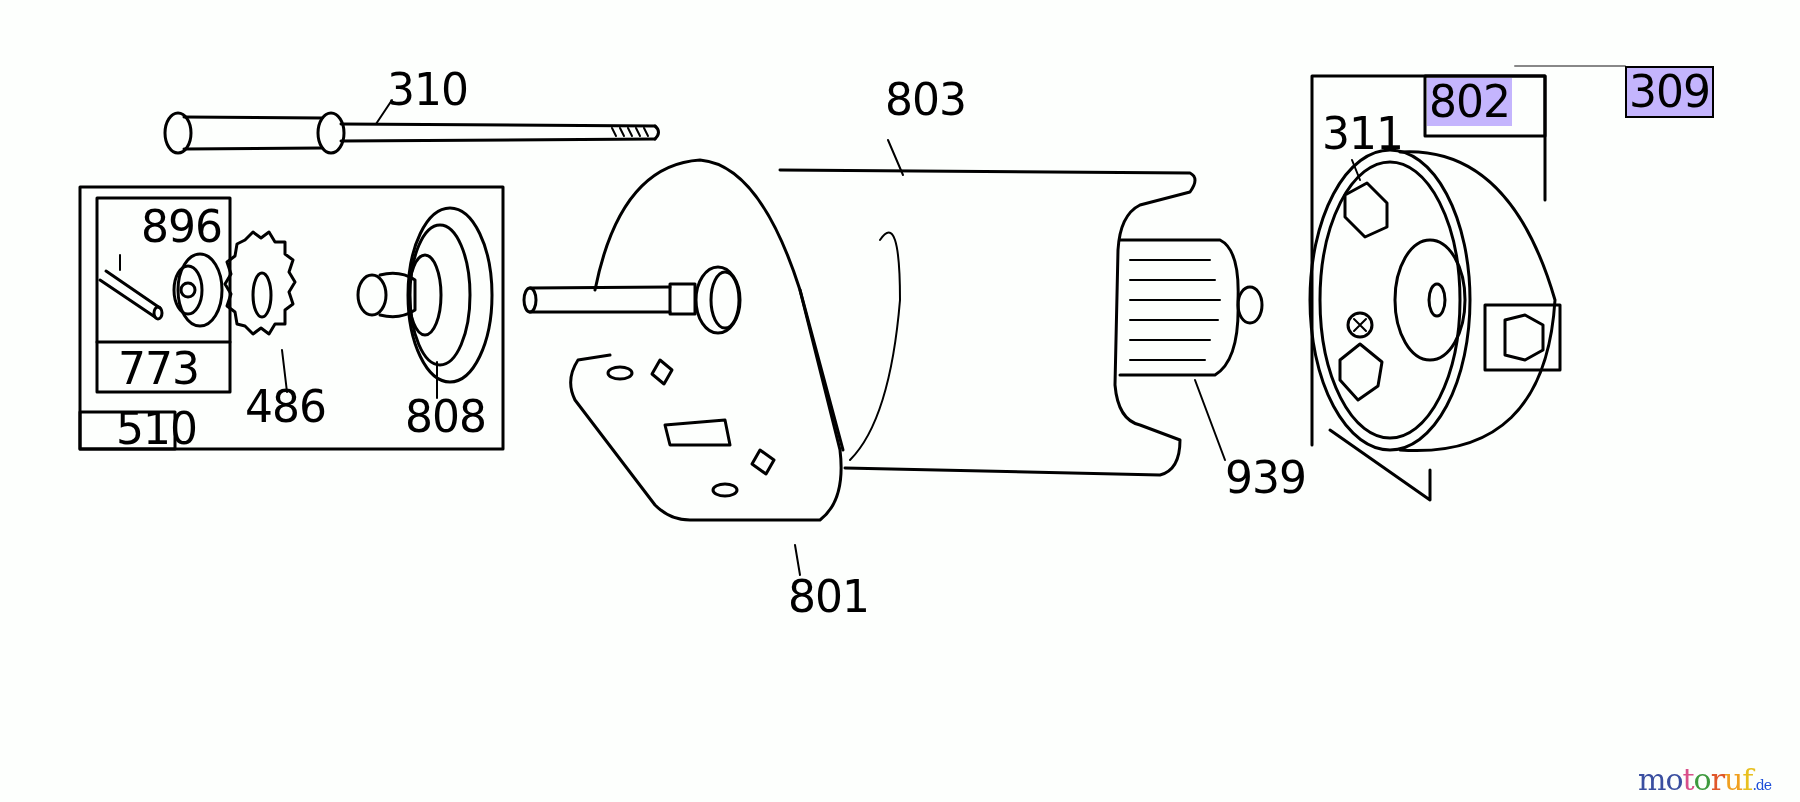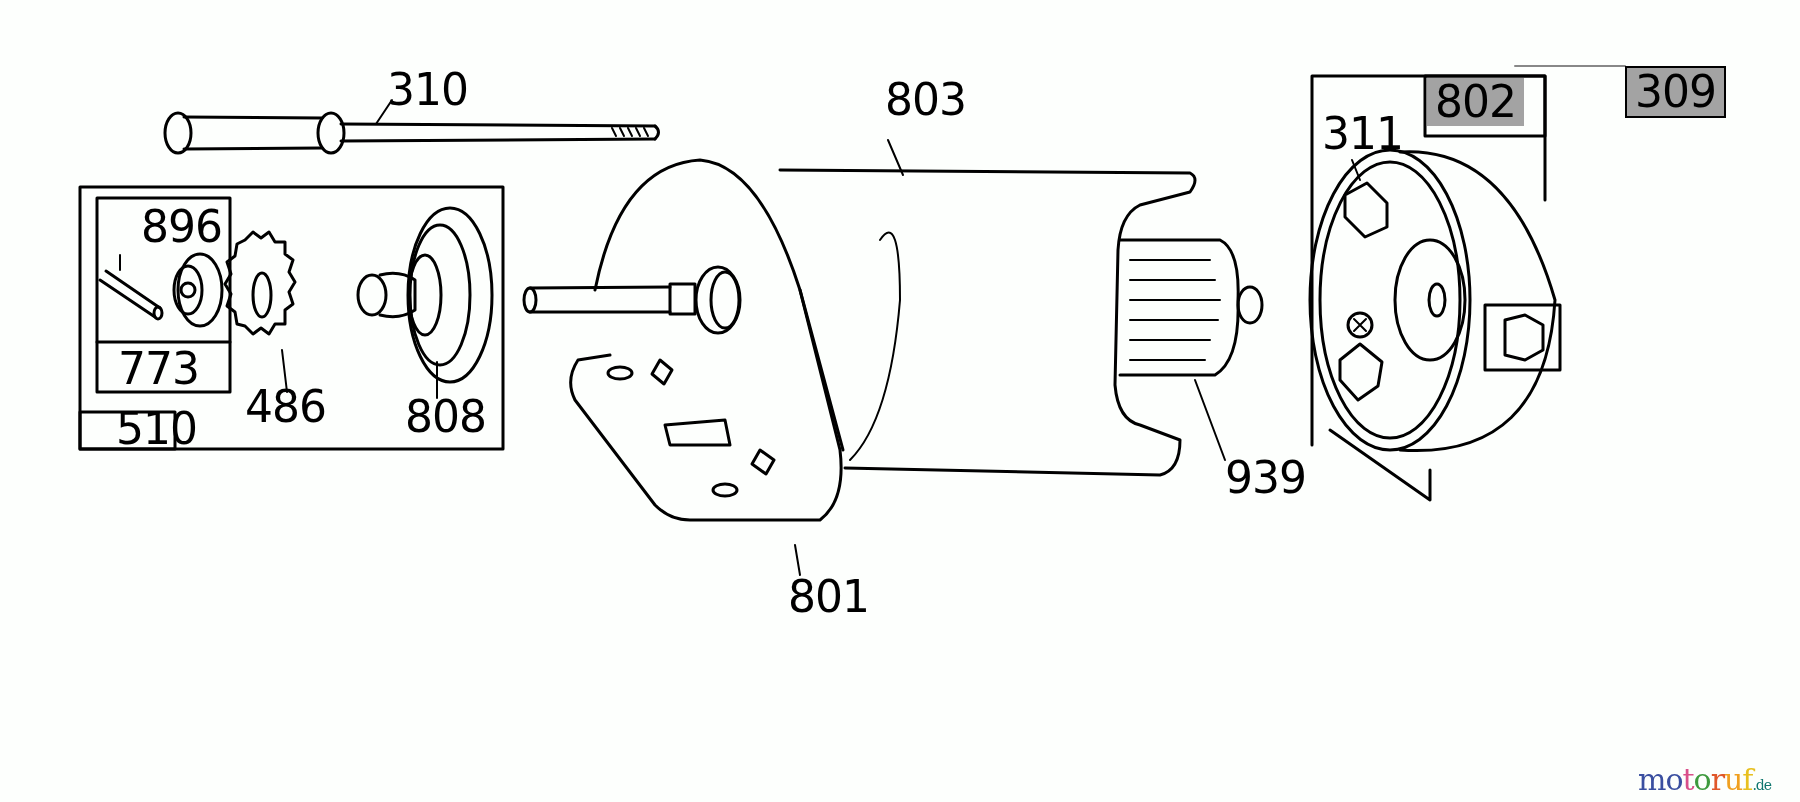--- a/index.html
+++ b/index.html
@@ -1,24 +1,24 @@
 <!DOCTYPE html>
 <html><head>
   <meta charset="utf-8">
   <style>
     html, body { margin: 0; padding: 0; background: #fdfffd; }
     body { width: 1800px; height: 802px; position: relative; overflow: hidden;
            font-family: "DejaVu Sans", sans-serif; }
     #diagram { position: absolute; left: 0; top: 0; width: 1800px; height: 802px; }
     .callout { position: absolute; font-family: "DejaVu Sans", sans-serif;
                font-size: 44px; color: #000; line-height: 1; letter-spacing: -1px; }
-    .boxed { border: 2px solid #000; padding: 2px 8px; background: #a3a3a3; }
+    .boxed { border: 2px solid #000; padding: 2px 2px; background: #c4b5fd; }
     .watermark { position: absolute; left: 1638px; top: 762px;
                  font-family: "DejaVu Serif", serif; font-size: 30px; letter-spacing: -1px; }
-    .watermark .tld { font-size: 14px; color: #0f766e; }
+    .watermark .tld { font-size: 14px; color: #1d4ed8; }
   </style>
 </head>
 <body>
 
 <svg id="diagram" viewBox="0 0 1800 802" xmlns="http://www.w3.org/2000/svg" fill="none" stroke="#000" stroke-width="3" stroke-linejoin="round" stroke-linecap="round">
 
   <g>
     <ellipse cx="178" cy="133" rx="13" ry="20"></ellipse>
     <path d="M184 117 L322 118"></path>
     <path d="M184 149 L322 148"></path>

